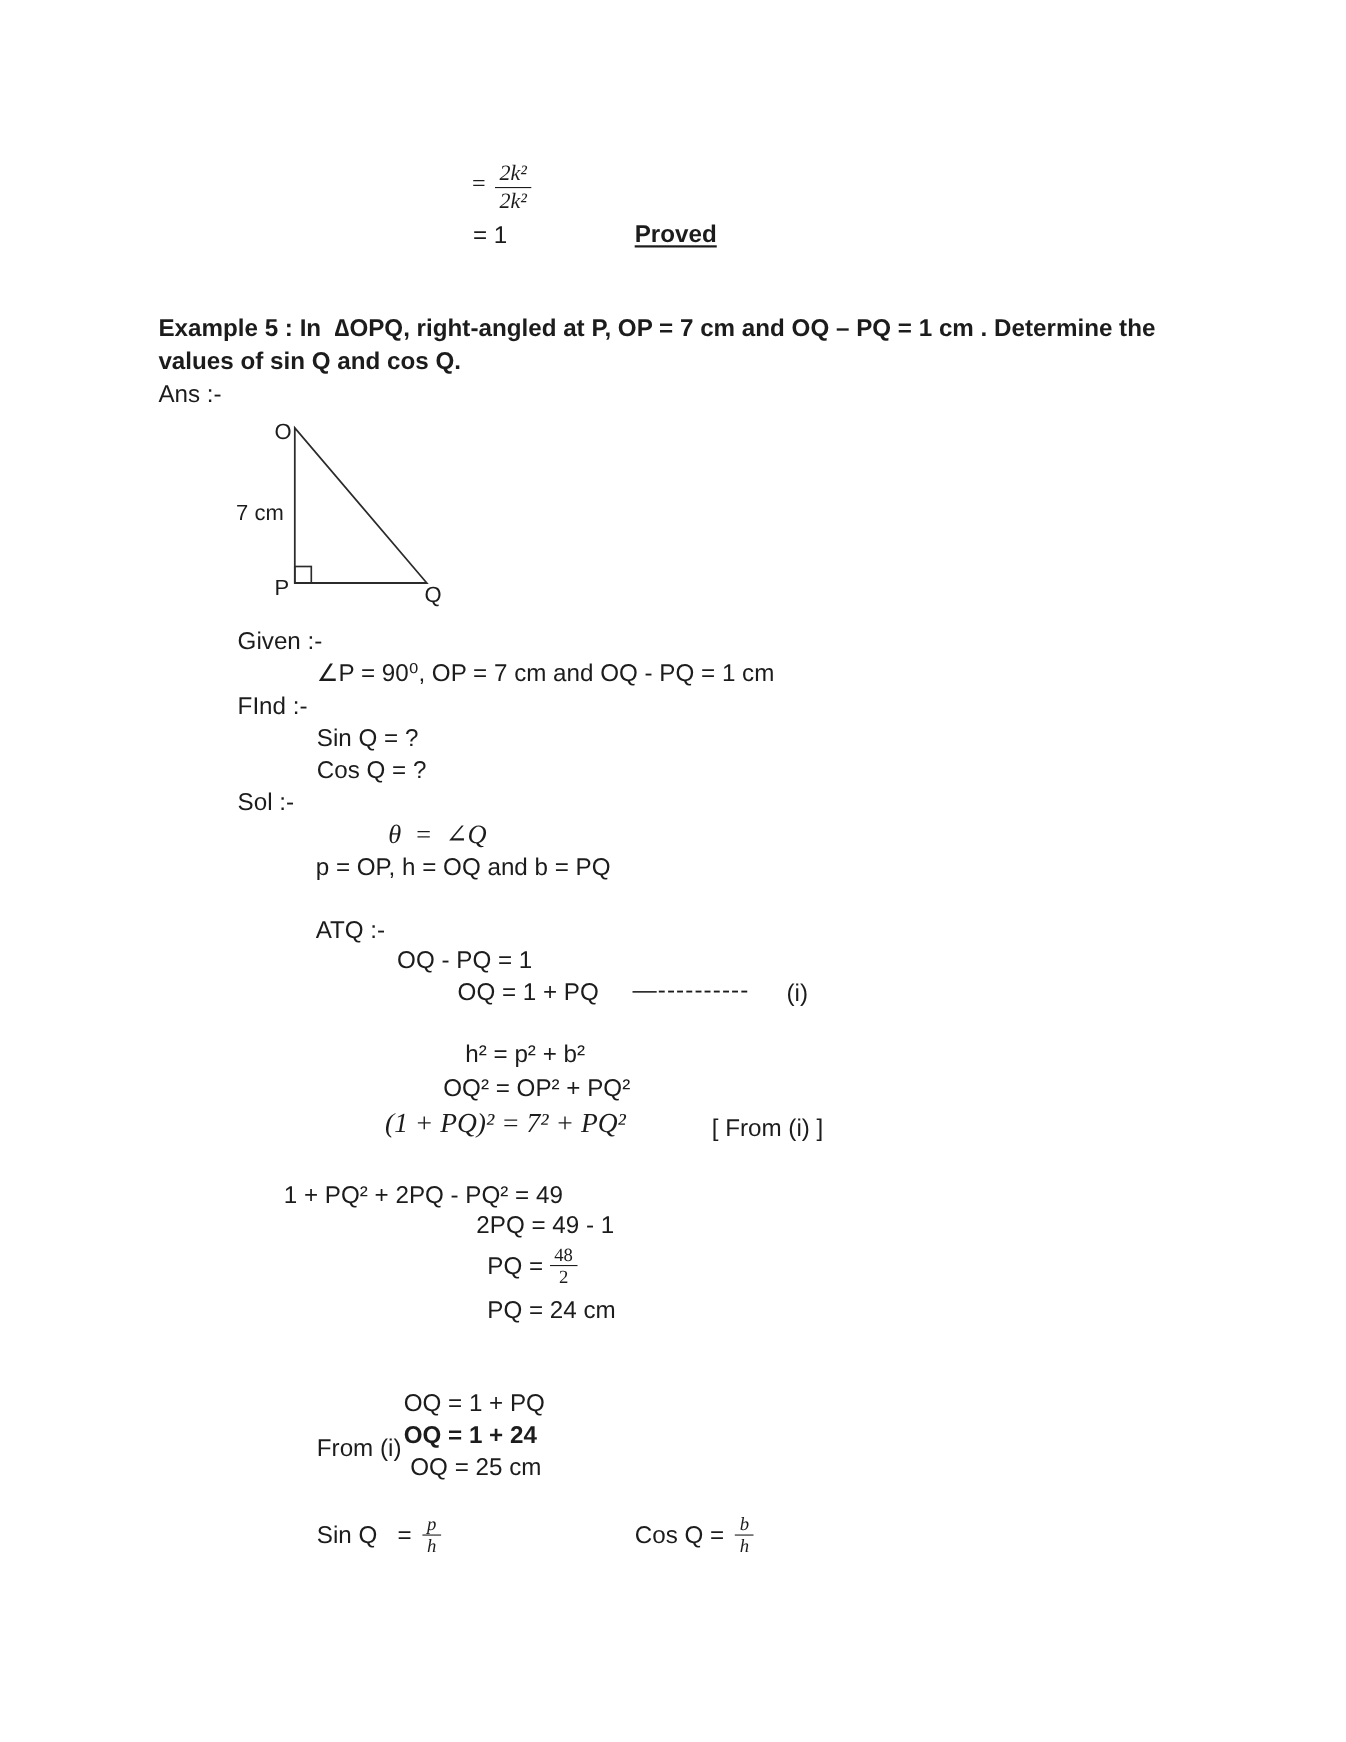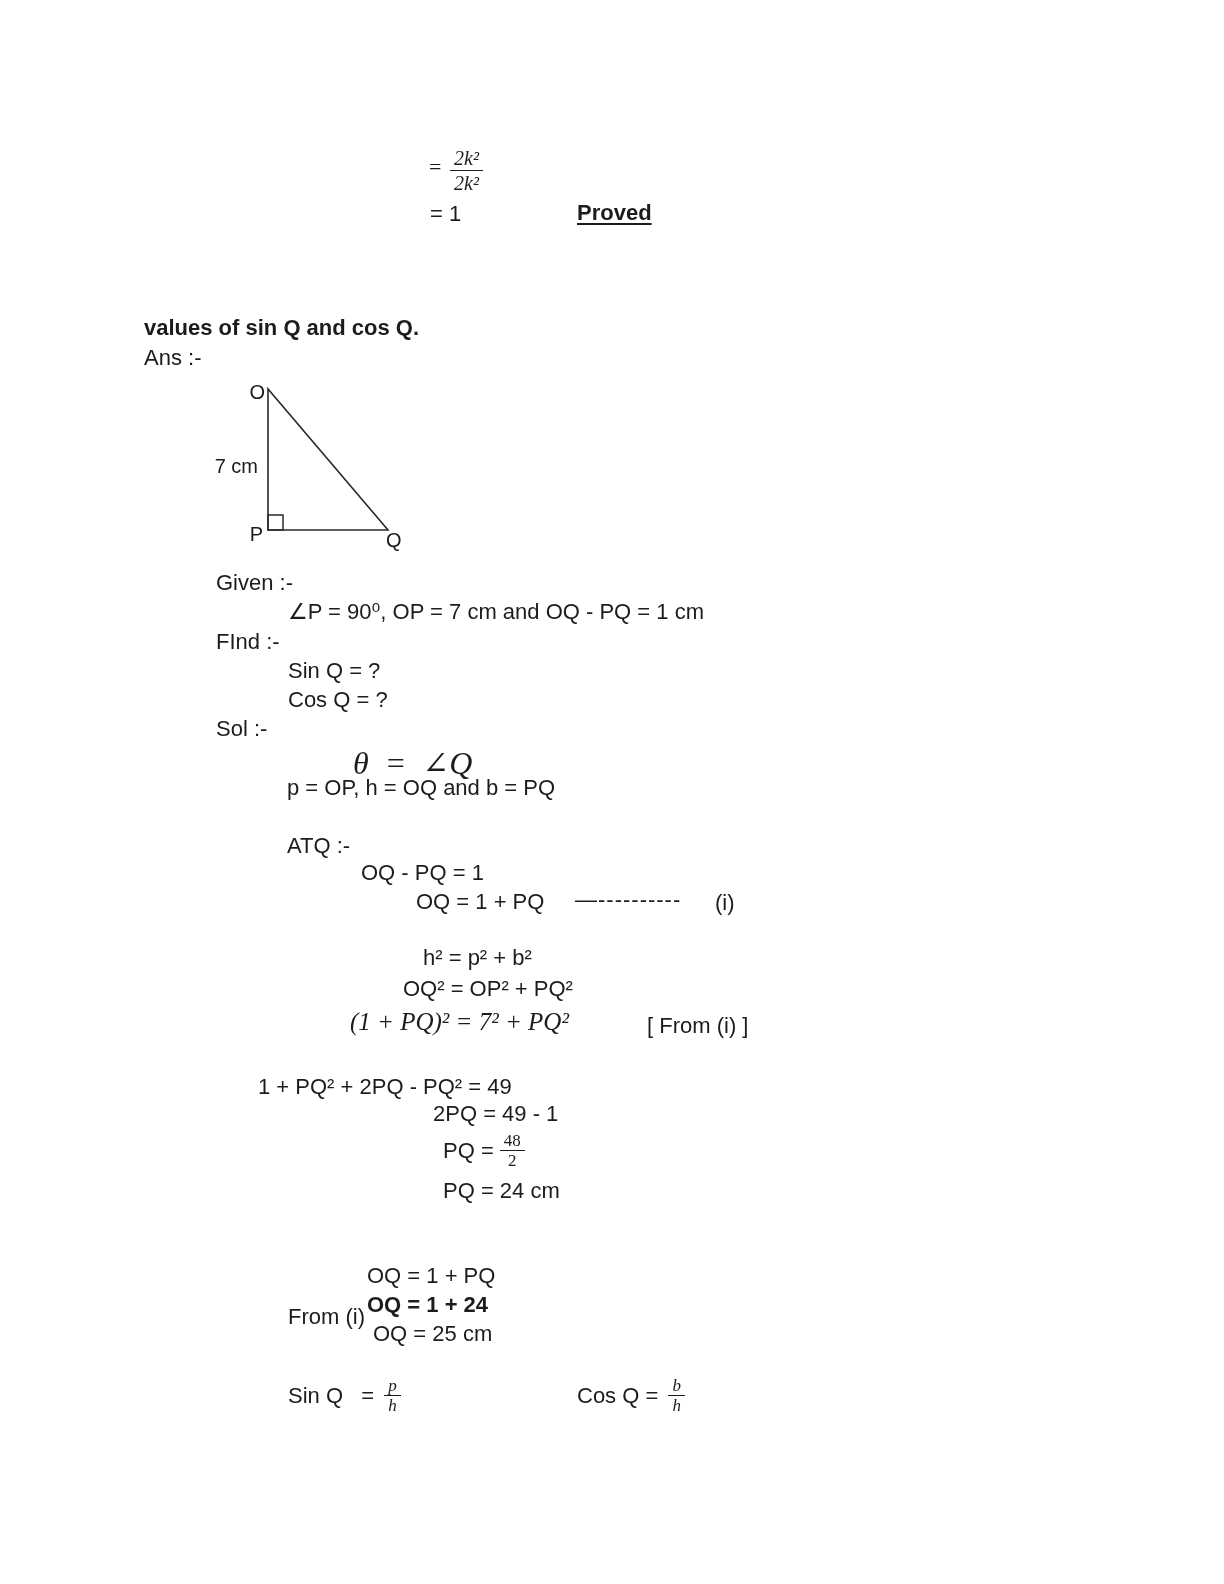--- a/index.html
+++ b/index.html
@@ -47,40 +47,41 @@
   <div class="mathline serif" style="left:429px; top:154px; font-size:22px;">=</div>
   <div class="fracrow" style="left:450px; top:146px;">
     <span class="frac italic" style="font-size:20px; line-height:24px;">
       <span class="fnum">2k²</span>
       <span class="fden">2k²</span>
     </span>
   </div>
   <div class="line" style="left:430px; top:199px;">= 1</div>
   <div class="line bold underline" style="left:577px; top:198px;">Proved</div>
 
+  <div class="line bold" style="left:144px; top:283px;">Example 5 : In  ∆OPQ, right-angled at P, OP = 7 cm and OQ – PQ = 1 cm . Determine the</div>
   <div class="line bold" style="left:144px; top:313px;">values of sin Q and cos Q.</div>
   <div class="line" style="left:144px; top:343px;">Ans :-</div>
 
   <svg style="position:absolute; left:180px; top:372px;" width="260" height="185" viewBox="0 0 260 185">
     <path d="M88 17 L88 158 L208 158 Z" fill="none" stroke="#2b2b2b" stroke-width="1.6"></path>
     <rect x="88" y="143" width="15" height="15" fill="none" stroke="#2b2b2b" stroke-width="1.5"></rect>
     <text x="85" y="27" font-size="20" text-anchor="end" fill="#1c1c1c">O</text>
     <text x="83" y="169" font-size="20" text-anchor="end" fill="#1c1c1c">P</text>
     <text x="206" y="175" font-size="20" text-anchor="start" fill="#1c1c1c">Q</text>
     <text x="78" y="101" font-size="20" text-anchor="end" fill="#1c1c1c">7 cm</text>
   </svg>
 
   <div class="line" style="left:216px; top:568px;">Given :-</div>
   <div class="line" style="left:288px; top:597px;text-align:right;">∠P = 90⁰, OP = 7 cm and OQ - PQ = 1 cm</div>
   <div class="line" style="left:216px; top:627px;">FInd :-</div>
   <div class="line" style="left:288px; top:656px;">Sin Q = ?</div>
   <div class="line" style="left:288px; top:685px;">Cos Q = ?</div>
   <div class="line" style="left:216px; top:714px;">Sol :-</div>
 
-  <div class="mathline serif italic" style="left:353px; top:744px; font-size:32px;">θ  =  ∠Q</div>
+  <div class="mathline serif italic" style="left:353px; top:744px; font-size:24px;">θ  =  ∠Q</div>
   <div class="line" style="left:287px; top:773px;">p = OP, h = OQ and b = PQ</div>
 
   <div class="line" style="left:287px; top:831px;">ATQ :-</div>
   <div class="line" style="left:361px; top:858px;">OQ - PQ = 1</div>
   <div class="line" style="left:416px; top:887px;">OQ = 1 + PQ</div>
   <div class="line" style="left:575px; top:885px; letter-spacing:1px;">—----------</div>
   <div class="line" style="left:715px; top:888px;">(i)</div>
 
   <div class="line" style="left:423px; top:943px;">h² = p² + b²</div>
   <div class="line" style="left:403px; top:974px;">OQ² = OP² + PQ²</div>

